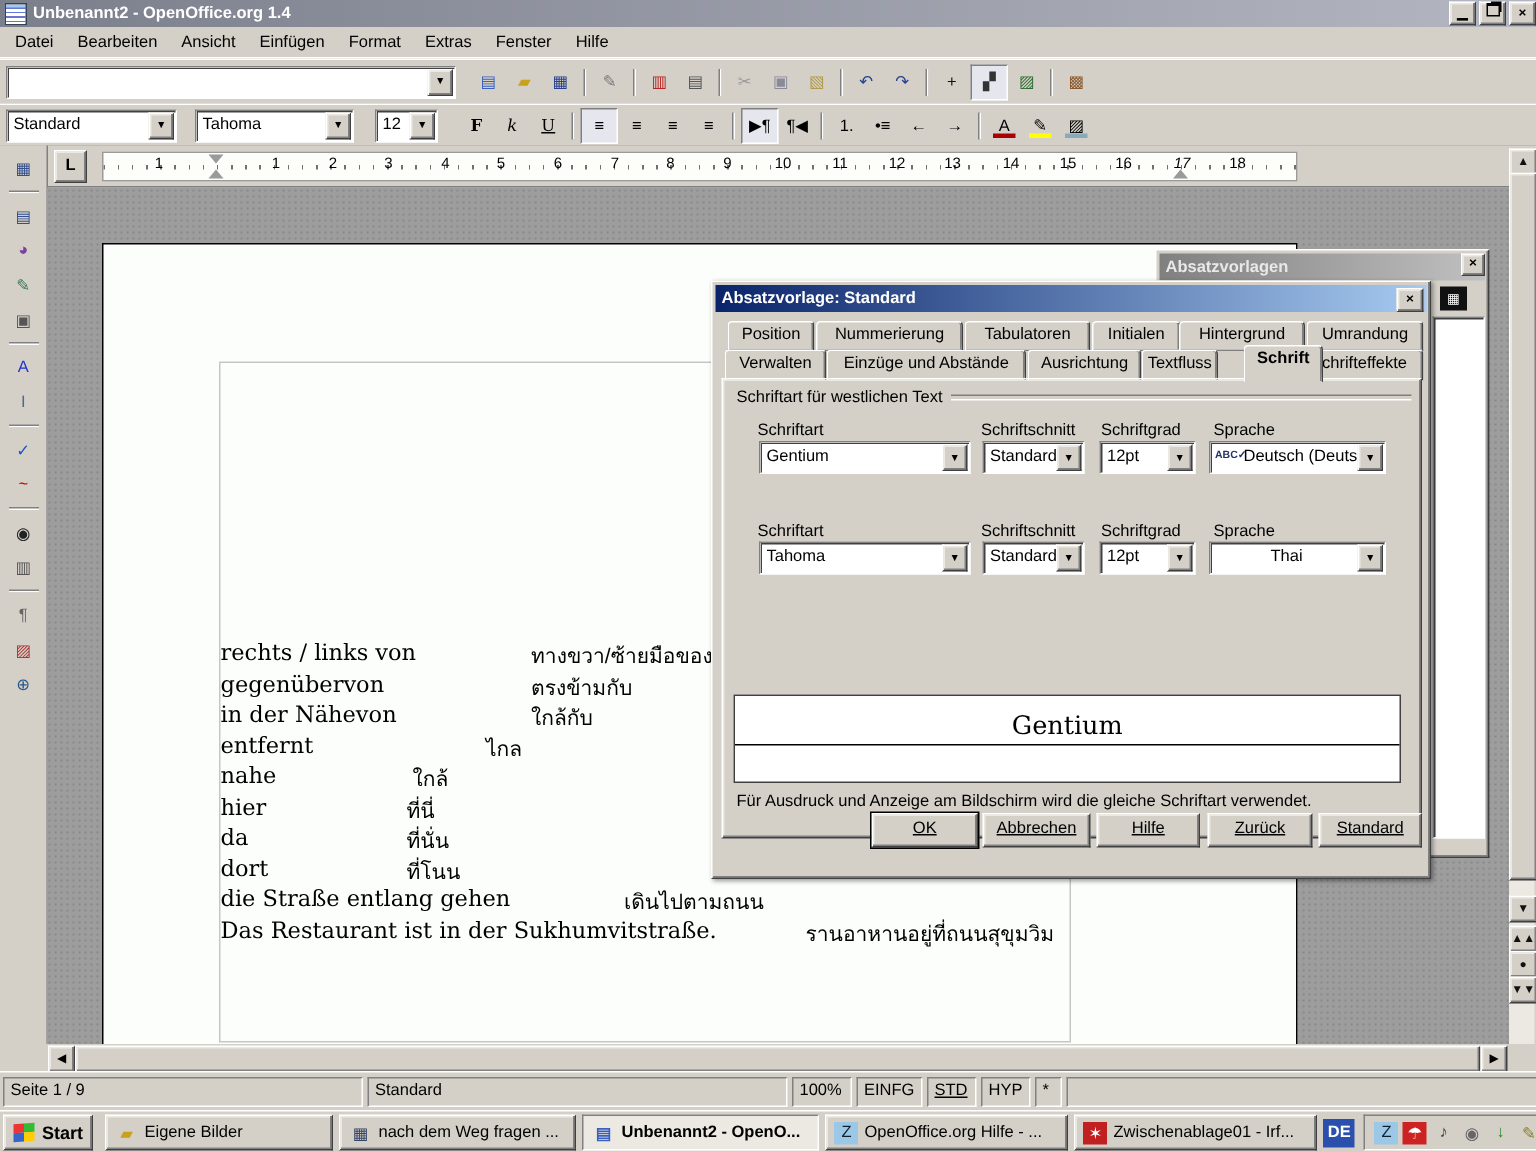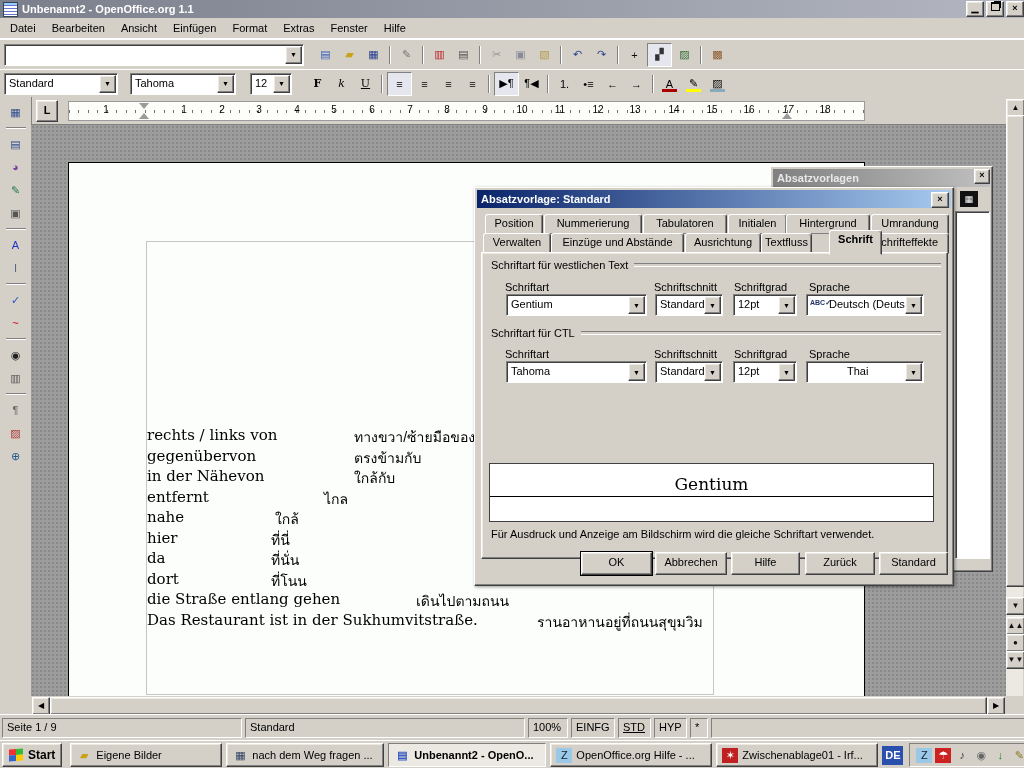--- a/index.html
+++ b/index.html
@@ -78,21 +78,21 @@
   .tab.active{top:42px;height:23px;font-weight:bold;z-index:3;border-bottom-color:#d4d0c8;}
   .dpanel{position:absolute;left:6px;top:64px;width:465px;height:305px;border:1px solid;border-color:#fff #404040 #404040 #fff;box-shadow:inset -1px -1px 0 #808080,inset 1px 1px 0 #ece9e2;z-index:2;}
   .legend{position:absolute;left:16px;right:12px;display:flex;align-items:center;gap:6px;z-index:3;}
   .legend .lline{flex:1;height:2px;border-top:1px solid #808080;border-bottom:1px solid #fff;}
   .flabel{position:absolute;z-index:3;}
   .dlg .combo{position:absolute;z-index:3;}
   .preview{position:absolute;left:14px;top:275px;width:443px;height:57px;background:#fff;border:1px solid #404040;z-index:3;}
   .preview .pline{position:absolute;left:0;right:0;top:32px;border-top:1px solid #000;}
   .preview .ptext{position:absolute;left:0;right:0;top:10px;text-align:center;font-family:"DejaVu Serif",serif;font-size:17px;}
   .note{position:absolute;left:16px;top:340px;z-index:3;}
-  .dbtn{position:absolute;top:364px;height:21px;text-align:center;line-height:19px;z-index:3;}
+  .dbtn{position:absolute;top:354px;height:21px;text-align:center;line-height:19px;z-index:3;text-decoration:underline;}
   .dbtn.default{outline:1px solid #000;}
   
   .vscroll{top:99px;left:1006px;width:17px;height:597px;background:#ece9e2;}
   .sbtn{position:absolute;left:0;width:17px;height:16px;font-size:8px;text-align:center;line-height:15px;color:#111;}
   .vthumb{position:absolute;left:0;top:16px;width:17px;height:470px;}
   .hscroll{top:696px;left:0;width:1024px;height:18px;background:#d4d0c8;display:flex;}
   .hsbtn{width:16px;height:16px;font-size:8px;text-align:center;line-height:15px;margin-top:1px;}
   .hthumb{height:16px;margin-top:1px;flex:0 0 935px;}
   
   .statusbar{top:714px;left:0;width:1024px;height:26px;background:#d4d0c8;border-top:1px solid #fff;display:flex;align-items:center;gap:3px;padding:0 2px;}
@@ -107,21 +107,21 @@
   .flag{width:15px;height:13px;display:grid;grid-template:6px 6px/7px 7px;gap:0;transform:skewY(-4deg);}
   .flag i{display:block;}
   .kbd{width:21px;height:19px;background:#2b4fad;color:#fff;font-weight:bold;text-align:center;line-height:19px;flex:0 0 auto;margin-left:6px;}
   .tray{height:22px;display:flex;align-items:center;gap:3px;padding:0 6px;border:1px solid;border-color:#808080 #fff #fff #808080;margin-left:2px;}
 </style>
 </head>
 <body>
 
 <div class="abs titlebar">
   <span class="appicon"></span>
-  <span>Unbenannt2 - OpenOffice.org 1.1</span>
+  <span>Unbenannt2 - OpenOffice.org 1.4</span>
   <span class="winbtns">
     <span class="winbtn raised">▁</span>
     <span class="winbtn raised"><span class="restore-glyph"></span></span>
     <span class="winbtn raised">×</span>
   </span>
 </div>
 
 <div class="abs menubar">
     <span class="menuitem">Datei</span>
     <span class="menuitem">Bearbeiten</span>
@@ -415,24 +415,20 @@
   <span class="combo" style="left:258px;top:106px;width:62px">
     <span class="val">12pt</span>
     <span class="drop raised">▼</span>
   </span>
   <span class="combo" style="left:331px;top:106px;width:116px">
     <span class="abc">ABC✓</span>
     <span class="val" style="left:22px">Deutsch (Deutsc</span>
     <span class="drop raised">▼</span>
   </span>
 
-  <div class="legend" style="top:139px">
-    <span>Schriftart für CTL</span>
-      <span class="lline"></span>
-  </div>
   <span class="flabel" style="left:30px;top:160px">Schriftart</span>
   <span class="flabel" style="left:179px;top:160px">Schriftschnitt</span>
   <span class="flabel" style="left:259px;top:160px">Schriftgrad</span>
   <span class="flabel" style="left:334px;top:160px">Sprache</span>
   <span class="combo" style="left:31px;top:173px;width:139px">
     <span class="val">Tahoma</span>
     <span class="drop raised">▼</span>
   </span>
   <span class="combo" style="left:180px;top:173px;width:66px">
     <span class="val">Standard</span>

